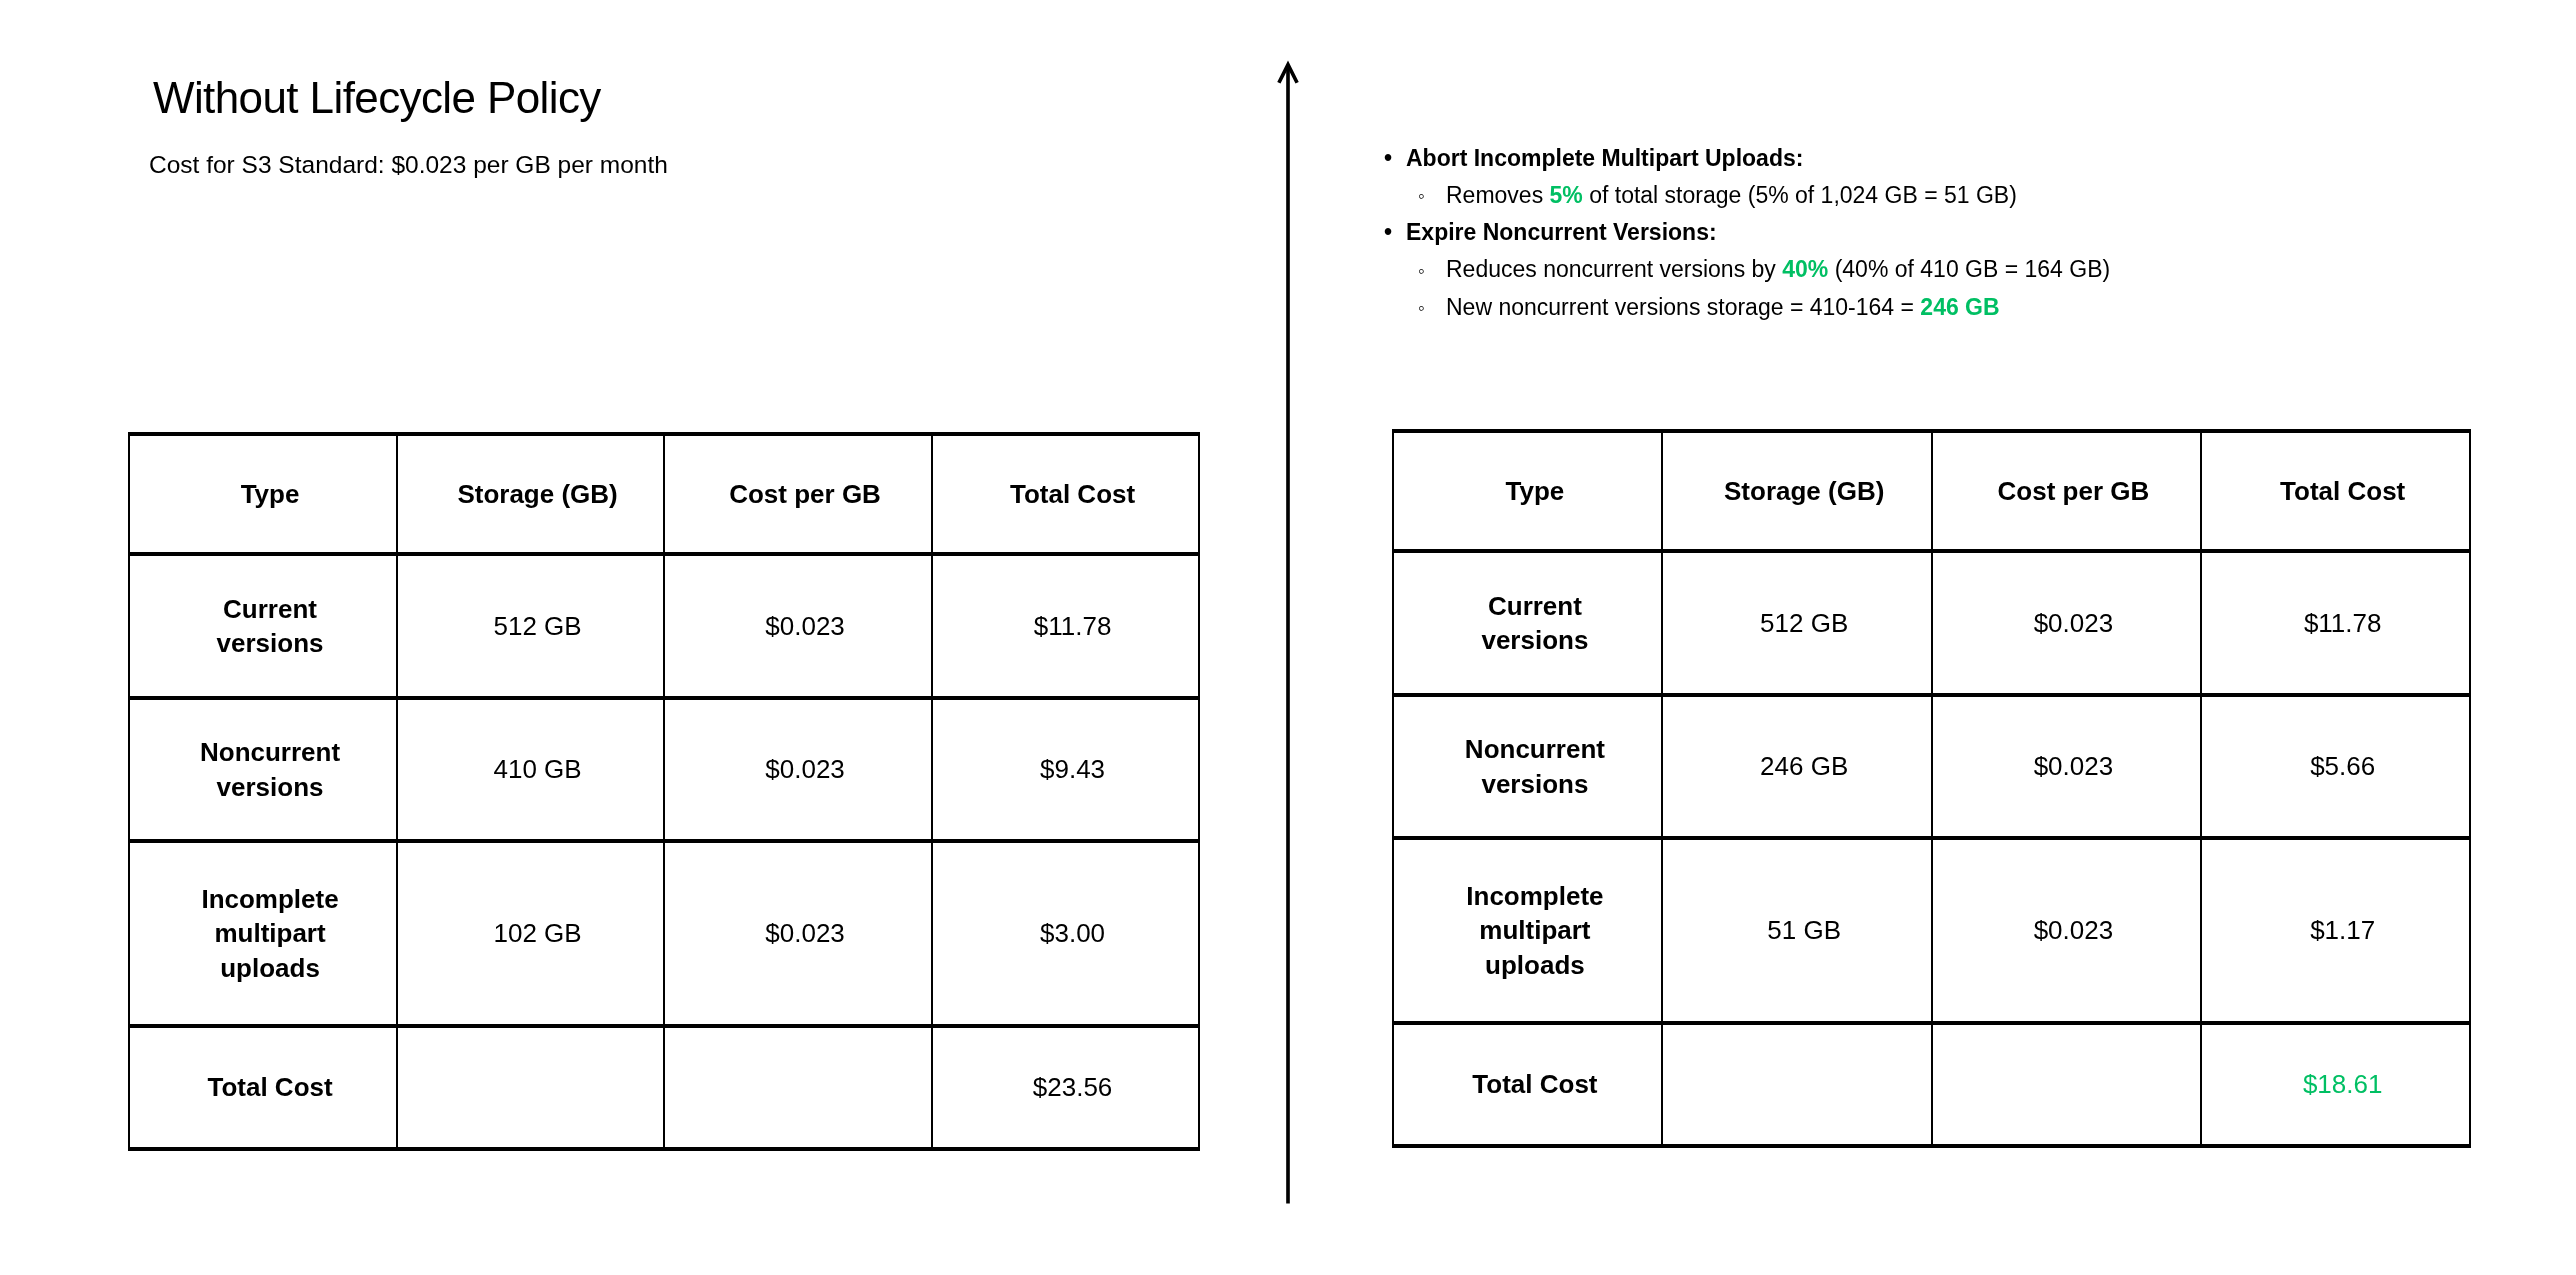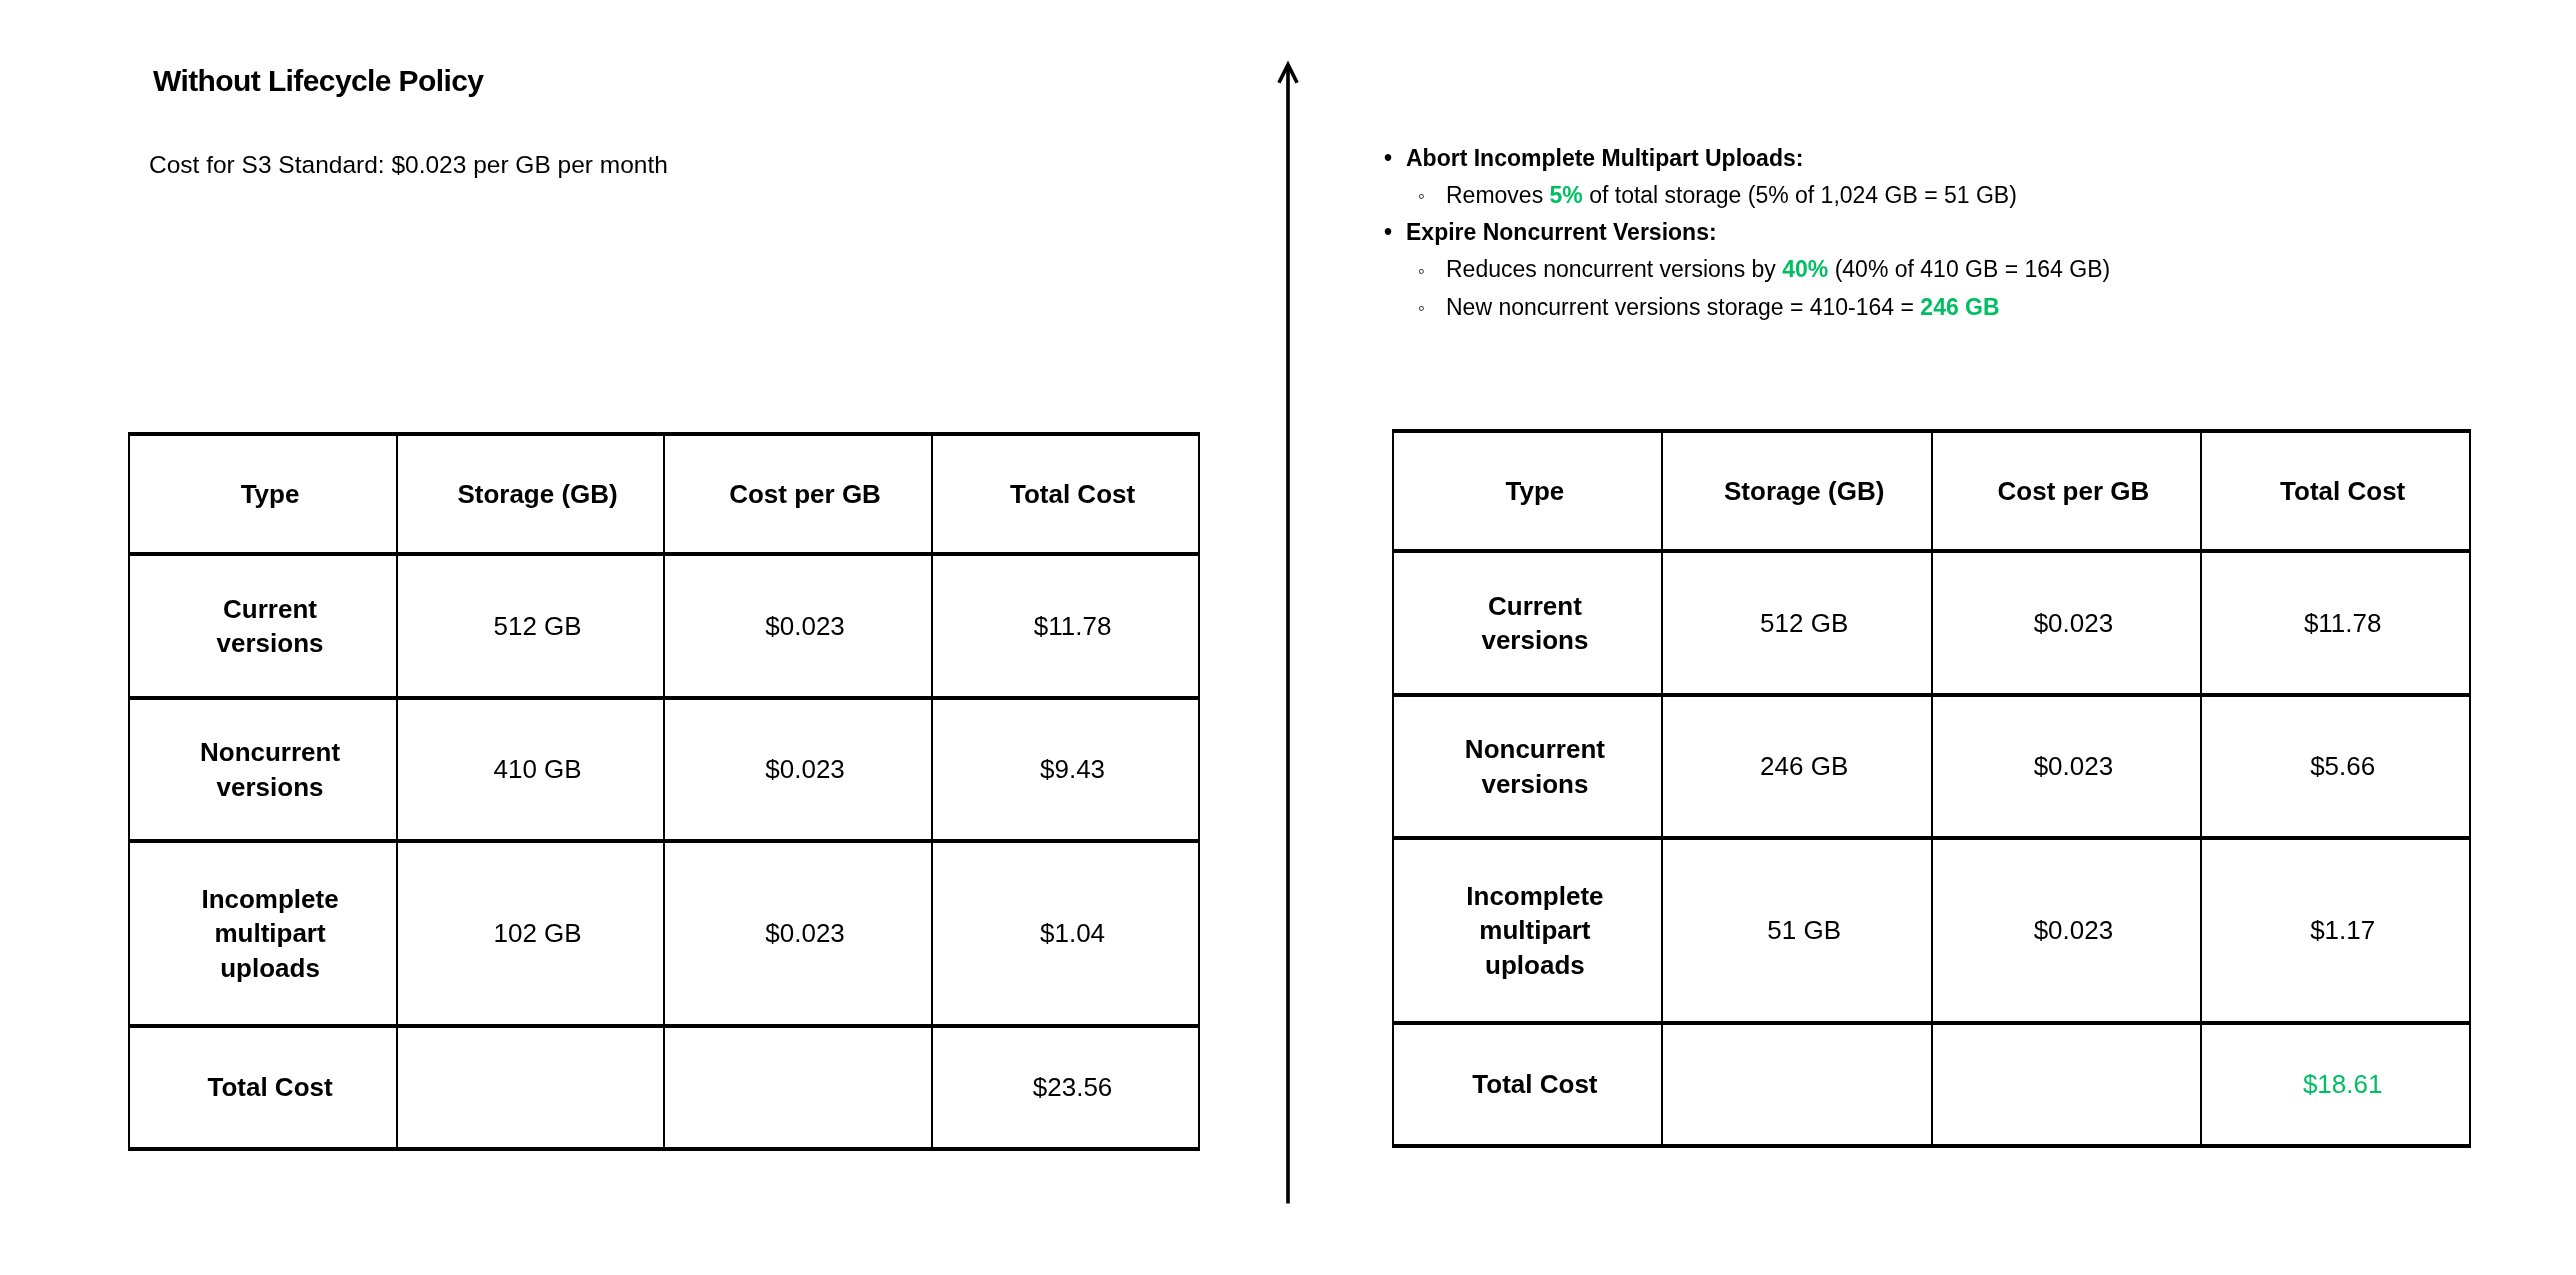--- a/index.html
+++ b/index.html
@@ -9,24 +9,25 @@
     height: 1276px;
     background: #ffffff;
     font-family: "Liberation Sans", sans-serif;
     color: #000000;
     overflow: hidden;
   }
 
   
   .panel-title {
     position: absolute;
-    font-size: 30px;
-    font-weight: 700;
+    font-size: 44px;
+    font-weight: 400;
     letter-spacing: -0.6px;
     white-space: nowrap;
+    margin-top: 9px;
   }
   .title-left  { left: 153px;  top: 64px; }
   .title-right { left: 1389px; top: 64px; }
 
   .subtitle {
     position: absolute;
     left: 149px;
     top: 151px;
     font-size: 24.5px;
     white-space: nowrap;
@@ -127,21 +128,21 @@
     <tr class="row-2">
       <td class="row-label"><span class="wrap">Noncurrent versions</span></td>
       <td>410 GB</td>
       <td>$0.023</td>
       <td>$9.43</td>
     </tr>
     <tr class="row-3">
       <td class="row-label"><span class="wrap">Incomplete multipart uploads</span></td>
       <td>102 GB</td>
       <td>$0.023</td>
-      <td>$1.04</td>
+      <td>$3.00</td>
     </tr>
     <tr class="row-4">
       <td class="row-label"><span class="wrap">Total Cost</span></td>
       <td></td>
       <td></td>
       <td class="total-red">$23.56</td>
     </tr>
   </tbody>
     </table>
 

